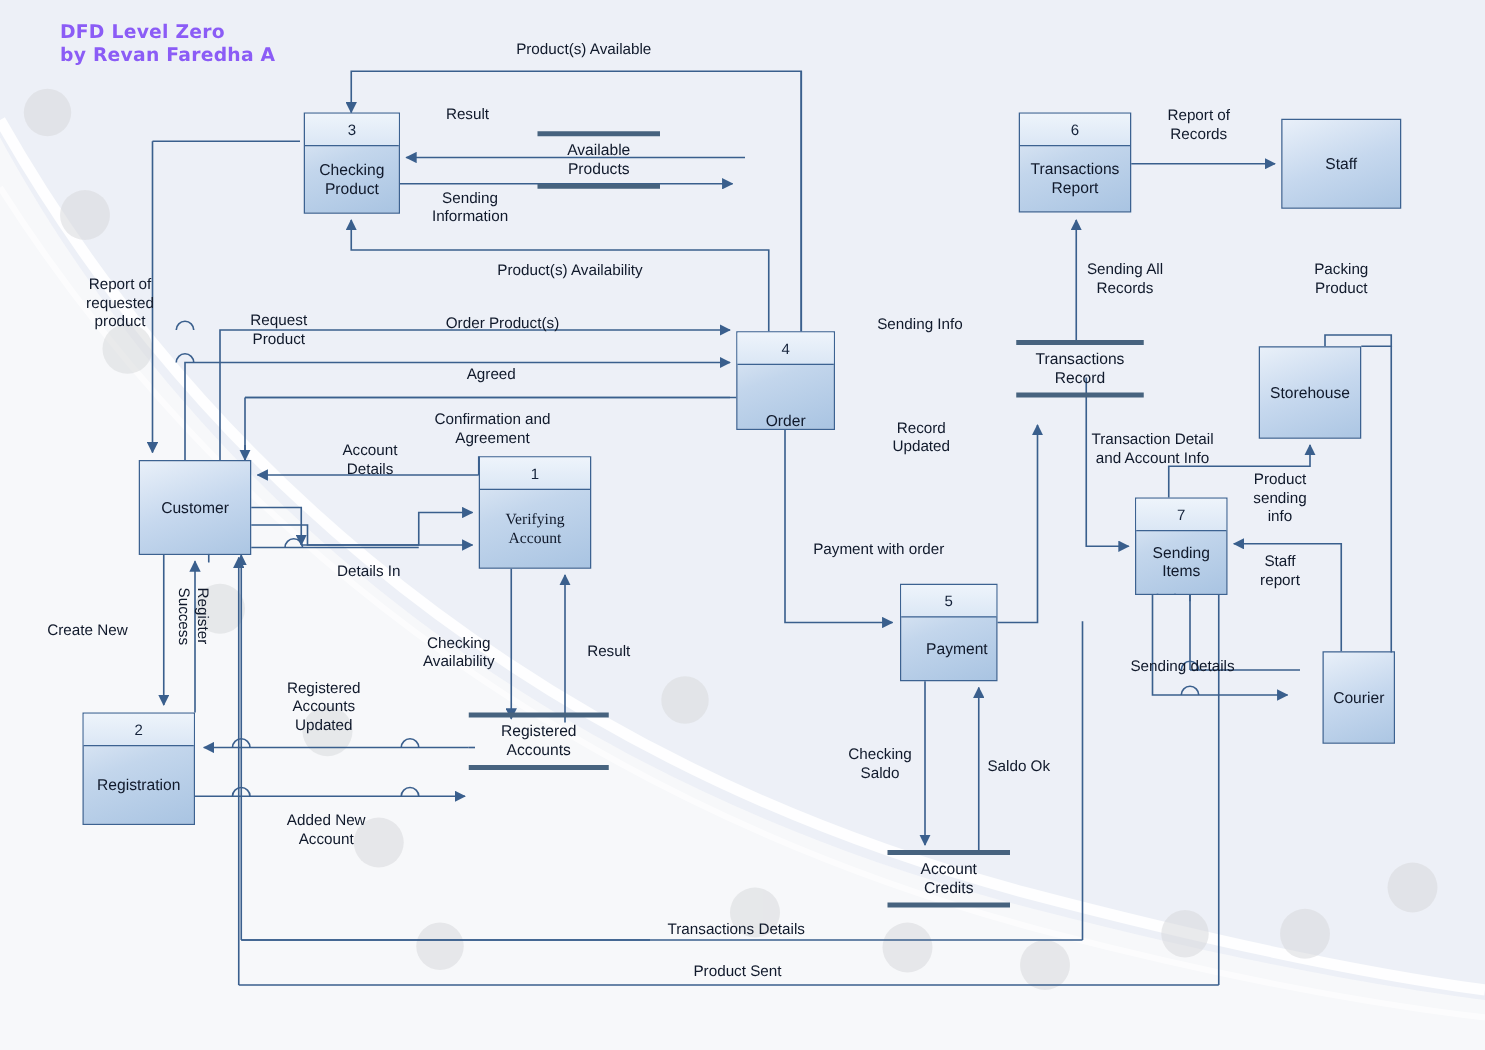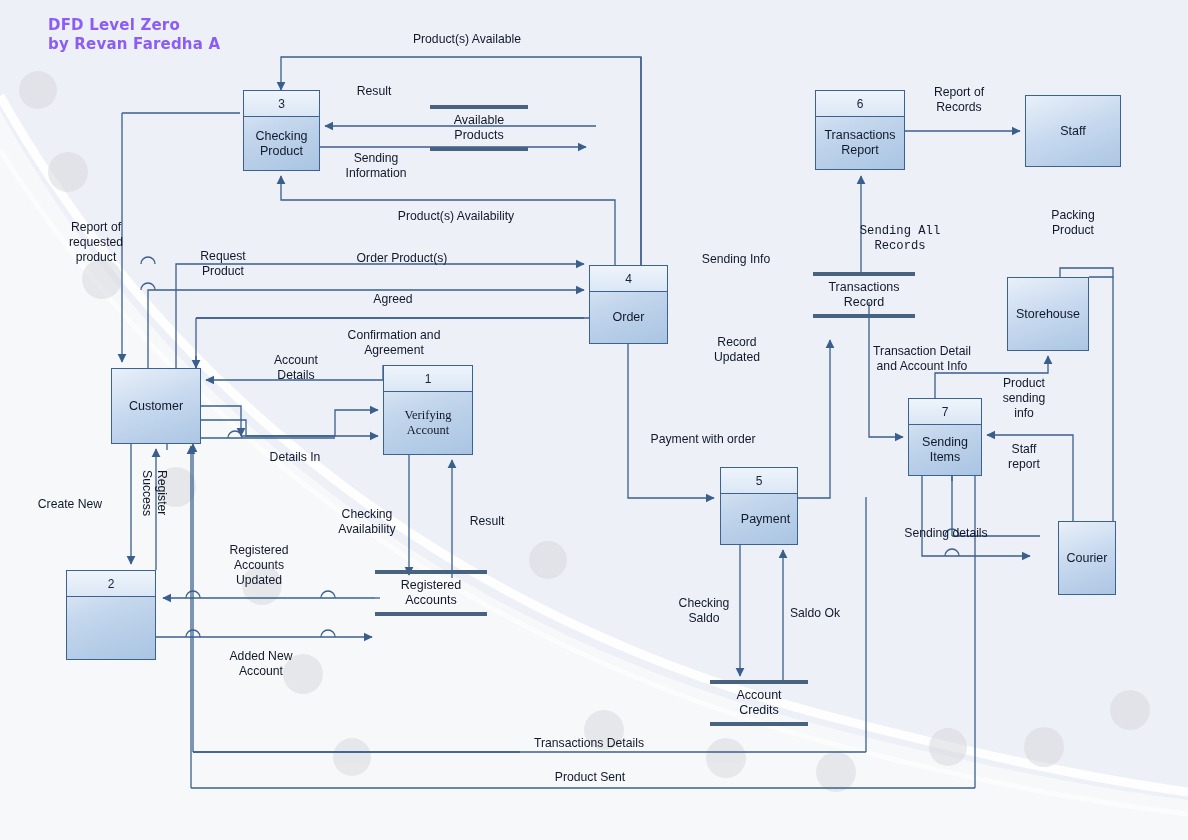--- a/index.html
+++ b/index.html
@@ -205,31 +205,32 @@
 </div>
 
 <div class="proc" style="left:383px;top:365px;width:90px;height:90px;">
   <div class="num">1</div>
   <div class="pname" style="white-space:pre-line;font-family:Liberation Serif, serif;">Verifying
 Account</div>
 </div>
 
 <div class="proc" style="left:66px;top:570px;width:90px;height:90px;">
   <div class="num">2</div>
+  <div class="pname" style="white-space:pre-line;">Registration</div>
 </div>
 
 <div class="proc" style="left:243px;top:90px;width:77px;height:81px;">
   <div class="num">3</div>
   <div class="pname" style="white-space:pre-line;">Checking
 Product</div>
 </div>
 
 <div class="proc" style="left:589px;top:265px;width:79px;height:79px;">
   <div class="num">4</div>
-  <div class="pname" style="white-space:pre-line;">Order</div>
+  <div class="pname" style="white-space:pre-line;margin-top:20px;">Order</div>
 </div>
 
 <div class="proc" style="left:720px;top:467px;width:78px;height:78px;">
   <div class="num">5</div>
   <div class="pname" style="white-space:pre-line;padding-left:16px;">Payment</div>
 </div>
 
 <div class="proc" style="left:815px;top:90px;width:90px;height:80px;">
   <div class="num">6</div>
   <div class="pname" style="white-space:pre-line;">Transactions
@@ -319,21 +320,21 @@
     <div class="lbl" style="left: 703px; top: 335px; width: 68px;">Record
 Updated</div>
     <div class="lbl" style="left: 640px; top: 432px; width: 126px;">Payment with order</div>
     <div class="lbl" style="left: 666px; top: 596px; width: 76px;">Checking
 Saldo</div>
     <div class="lbl" style="left: 780px; top: 606px; width: 70px;">Saldo Ok</div>
     <div class="lbl" style="left: 521px; top: 736px; width: 136px;">Transactions Details</div>
     <div class="lbl" style="left: 540px; top: 770px; width: 100px;">Product Sent</div>
     <div class="lbl" style="left: 921px; top: 85px; width: 76px;">Report of
 Records</div>
-    <div class="lbl" style="left: 858px; top: 224px; width: 84px; font-family: Liberation Mono, monospace;">Sending All
+    <div class="lbl" style="left: 858px; top: 208px; width: 84px;">Sending All
 Records</div>
     <div class="lbl" style="left: 1036px; top: 208px; width: 74px;">Packing
 Product</div>
     <div class="lbl" style="left: 862px; top: 344px; width: 120px;">Transaction Detail
 and Account Info</div>
     <div class="lbl" style="left: 994px; top: 376px; width: 60px;">Product
 sending
 info</div>
     <div class="lbl" style="left: 1000px; top: 442px; width: 48px;">Staff
 report</div>

